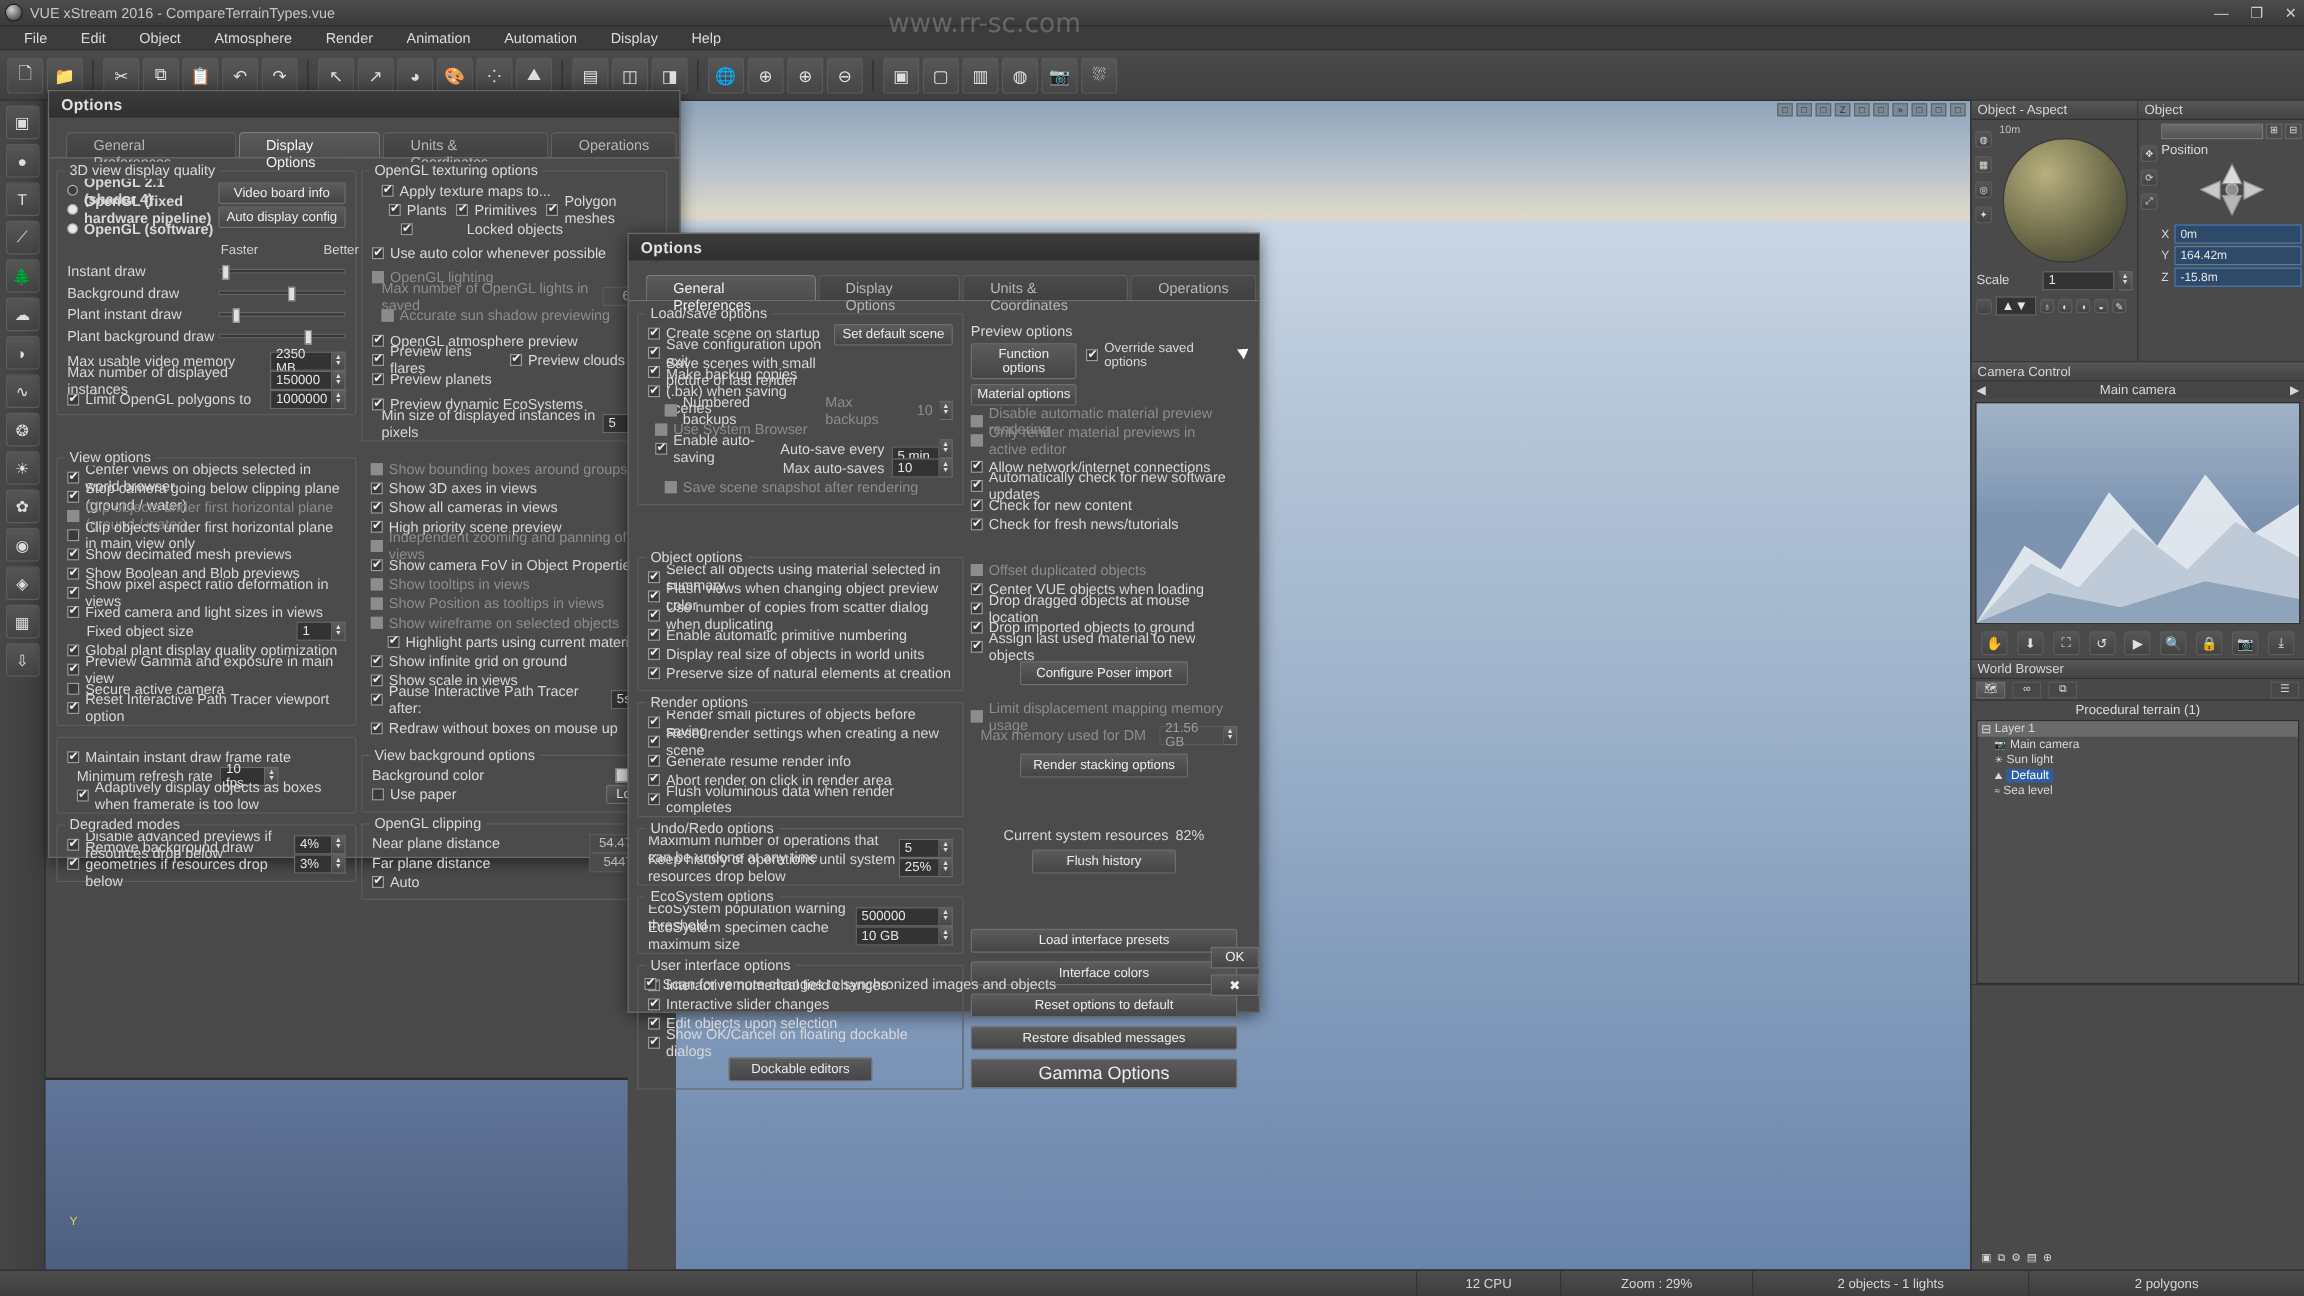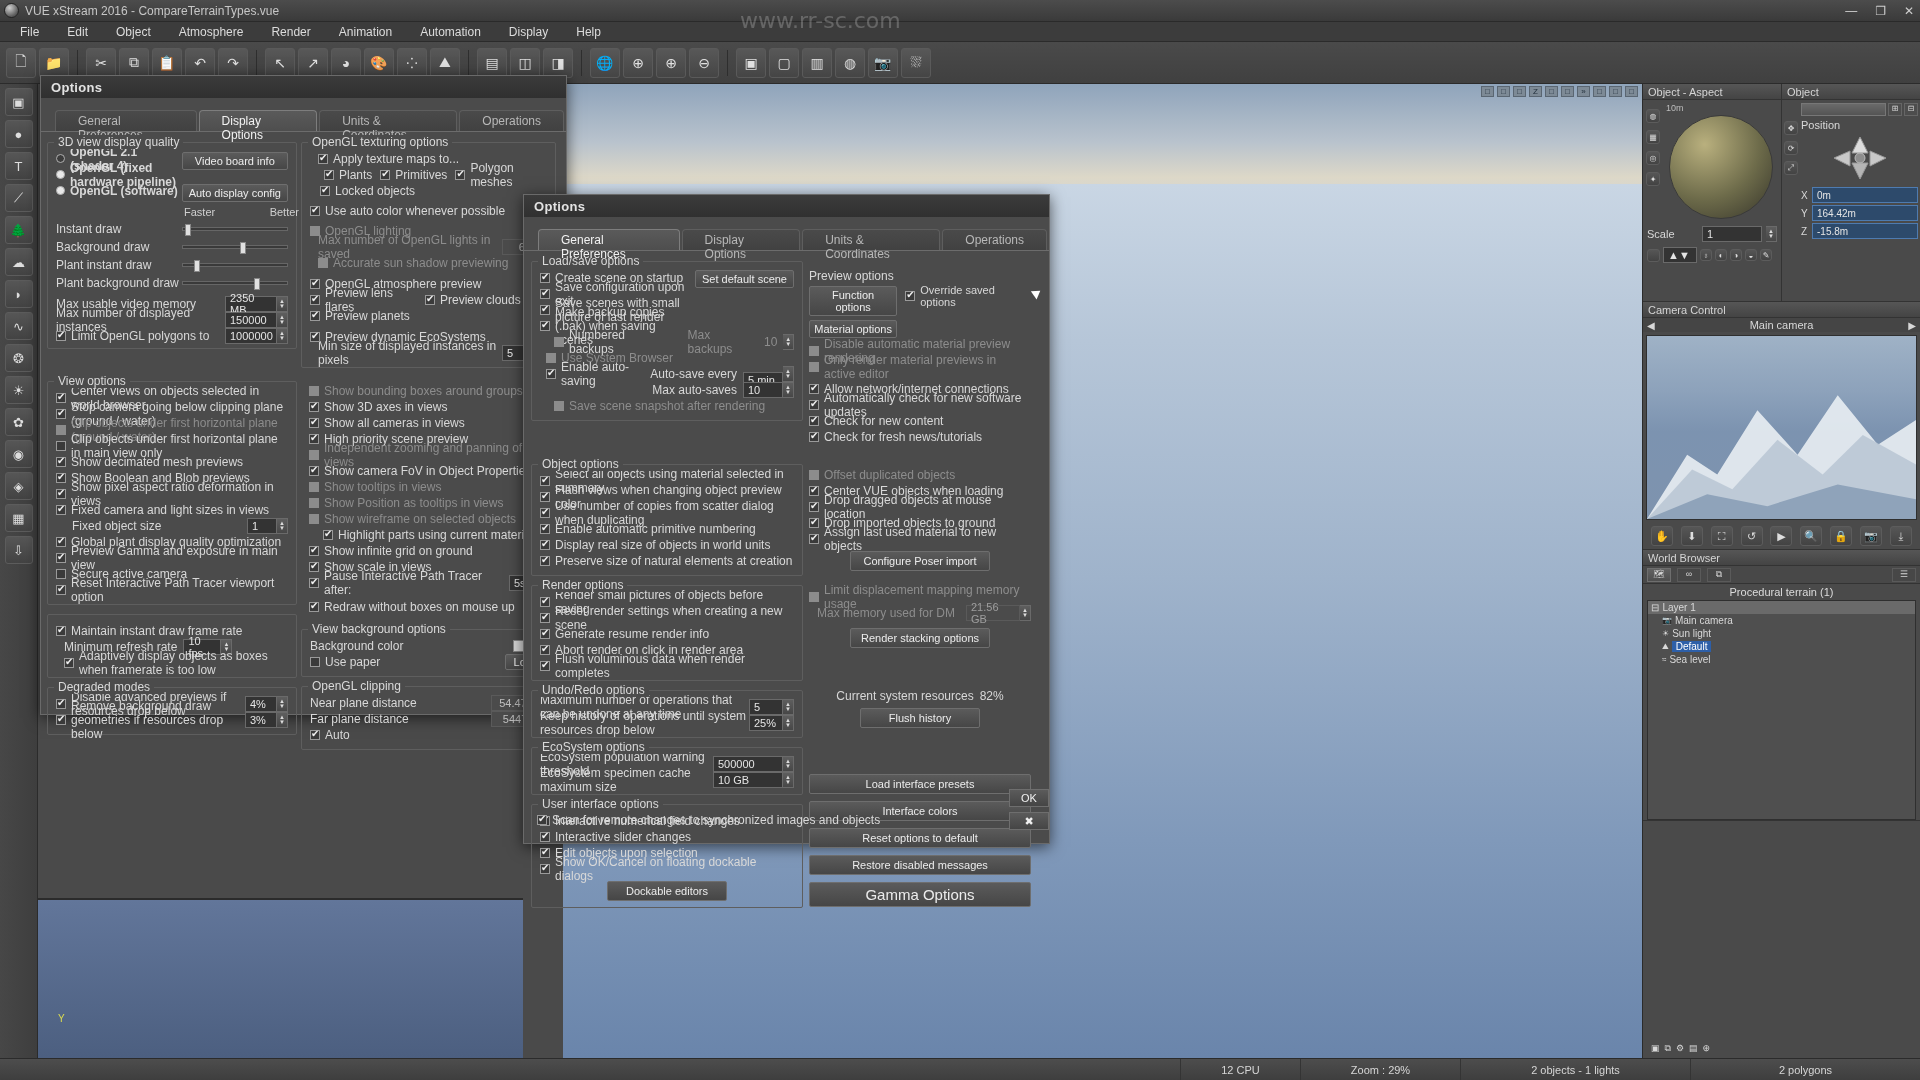--- a/index.html
+++ b/index.html
@@ -405,21 +405,21 @@
               </div>
               <div class="row">
                 <span class="rb on"></span>
                 <span>OpenGL (fixed hardware pipeline)</span>
               </div>
               <div class="row">
                 <span class="rb on"></span>
                 <span>OpenGL (software)</span>
               </div>
             </div>
-          <div style="display:flex;flex-direction:column;gap:14px;padding-top:1px;">
+          <div style="display:flex;flex-direction:column;gap:2px;padding-top:1px;">
             <div class="btn" style="font-size:11px;padding:2px 6px;">Video board info</div>
             <div class="btn" style="font-size:11px;padding:2px 6px;">Auto display config</div>
           </div>
         </div>
         <div style="display:flex;justify-content:space-between;font-size:11px;color:#d0d0d0;margin:4px 0 0 128px;width:115px;">
           <span>Faster</span>
           <span>Better</span>
         </div>
         <div id="q-sliders">
             <div class="row" style="margin-top: 3px;">
@@ -491,21 +491,21 @@
             </div>
             <div class="row" style="margin-right: 8px;">
               <span class="cb on"></span>
               <span>Primitives</span>
             </div>
             <div class="row" style="margin-right: 8px;">
               <span class="cb on"></span>
               <span>Polygon meshes</span>
             </div>
           </div>
-        <div class="row" style="margin-left:10px;">
+        <div class="row" style="margin-left:24px;gap:40px;">
           <span class="cb on"></span>
           <span>Locked objects</span>
         </div>
         <div class="row" style="margin-top:5px;">
           <span class="cb on"></span>
           <span>Use auto color whenever possible</span>
         </div>
         <div class="row" style="margin-top:5px;">
           <span class="cb grey"></span>
           <span class="dim">OpenGL lighting</span>

